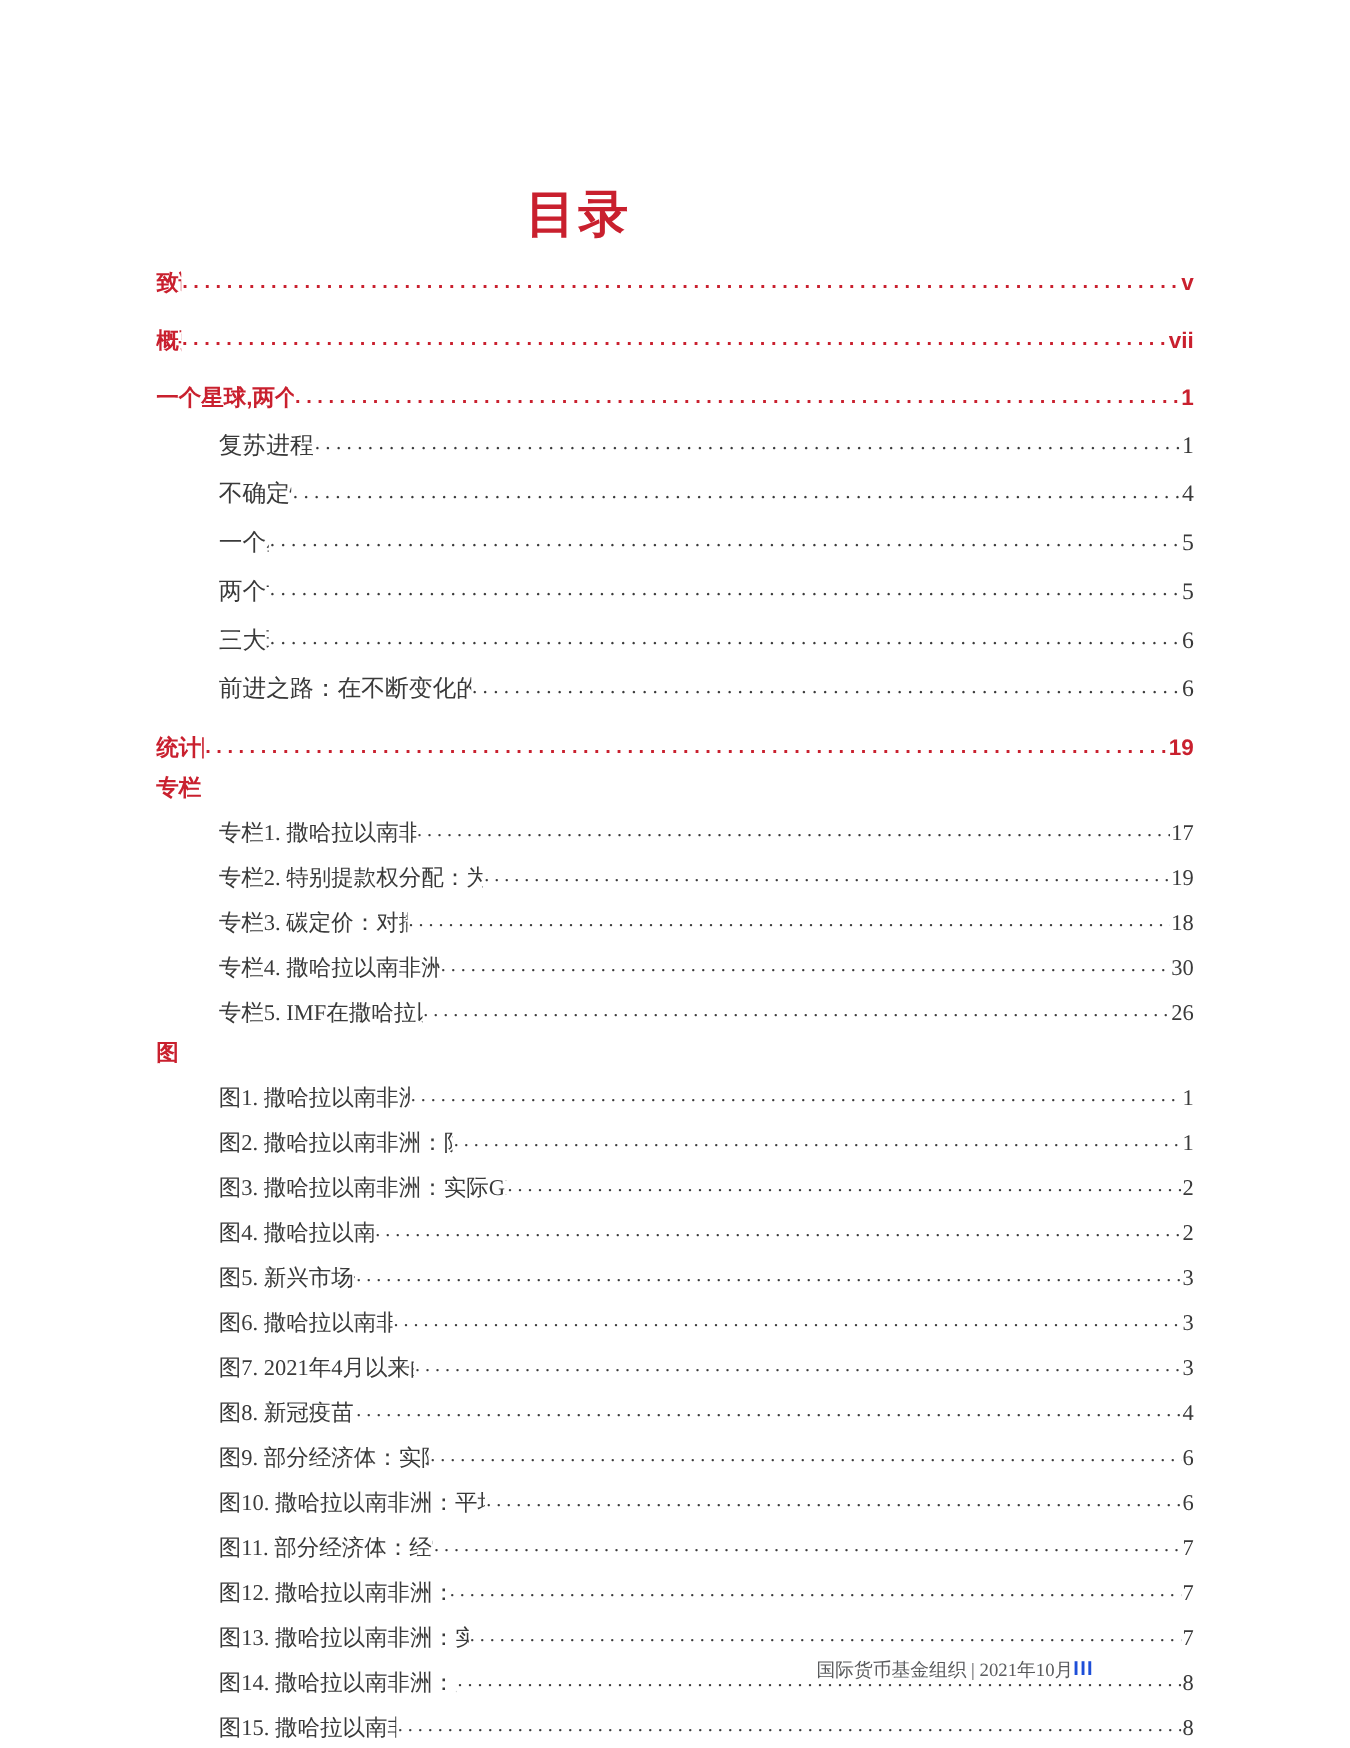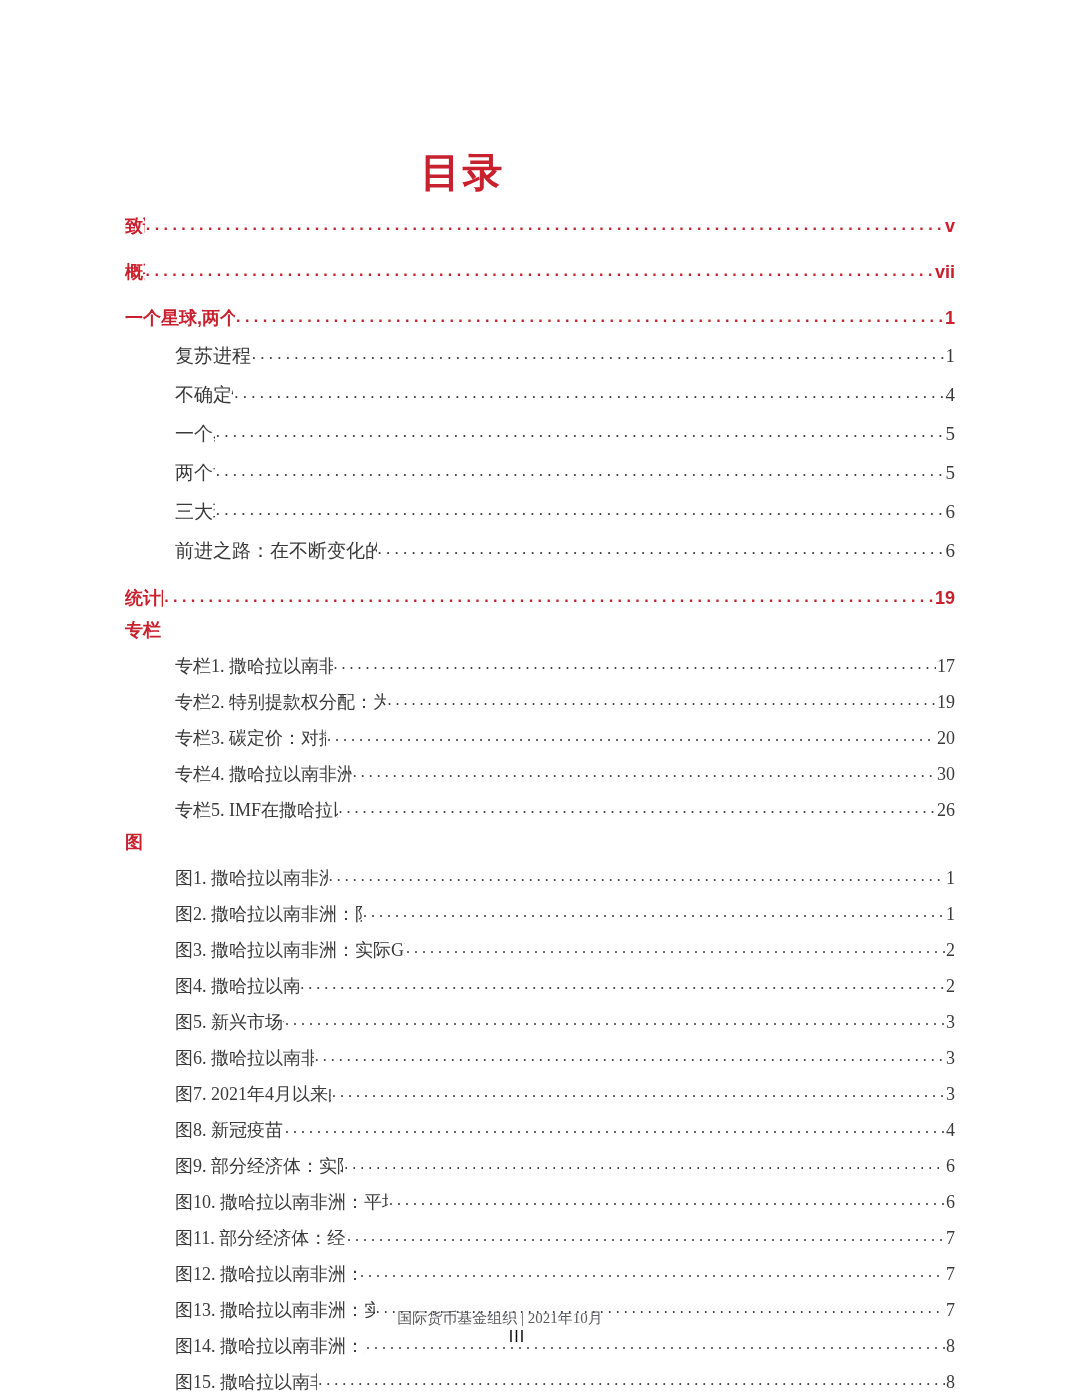--- a/index.html
+++ b/index.html
@@ -111,33 +111,31 @@
   .group-figs  { margin-top: 6px; }
 
   
   .footer {
     position: absolute;
     left: 125px;
     right: 125px;
     bottom: 52px;
     display: flex;
     justify-content: flex-end;
-    align-items: center;
+    align-items: flex-start;
     color: #58595b;
     font-size: 15px;
-    flex-direction: column;
   }
   .footer .imprint {
     font-family: "Liberation Serif", "DejaVu Serif", serif;
   }
   .footer .folio {
     font-family: "Liberation Sans", "DejaVu Sans", sans-serif;
-    font-weight: normal;
-    color: #000000;
-    margin-left: 34px;
+    font-weight: bold;
+    color: #1d4ed8;
     letter-spacing: 1px;
     font-size: 16px;
   }
 </style>
 </head>
 <body>
 
 <div class="page">
 
   <h1 class="toc-title">目录</h1>
@@ -208,21 +206,21 @@
       <span class="pageno">17</span>
     </div>
     <div class="row lvl-item">
       <span class="label">专栏2. 特别提款权分配：为撒哈拉以南非洲地区注入一剂强心针</span>
       <span class="leader"></span>
       <span class="pageno">19</span>
     </div>
     <div class="row lvl-item">
       <span class="label">专栏3. 碳定价：对撒哈拉以南非洲的影响</span>
       <span class="leader"></span>
-      <span class="pageno">20</span>
+      <span class="pageno">18</span>
     </div>
     <div class="row lvl-item">
       <span class="label">专栏4. 撒哈拉以南非洲地区的新冠疫苗交付和普及</span>
       <span class="leader"></span>
       <span class="pageno">30</span>
     </div>
     <div class="row lvl-item">
       <span class="label">专栏5. IMF在撒哈拉以南非洲地区的重点工作</span>
       <span class="leader"></span>
       <span class="pageno">26</span>

